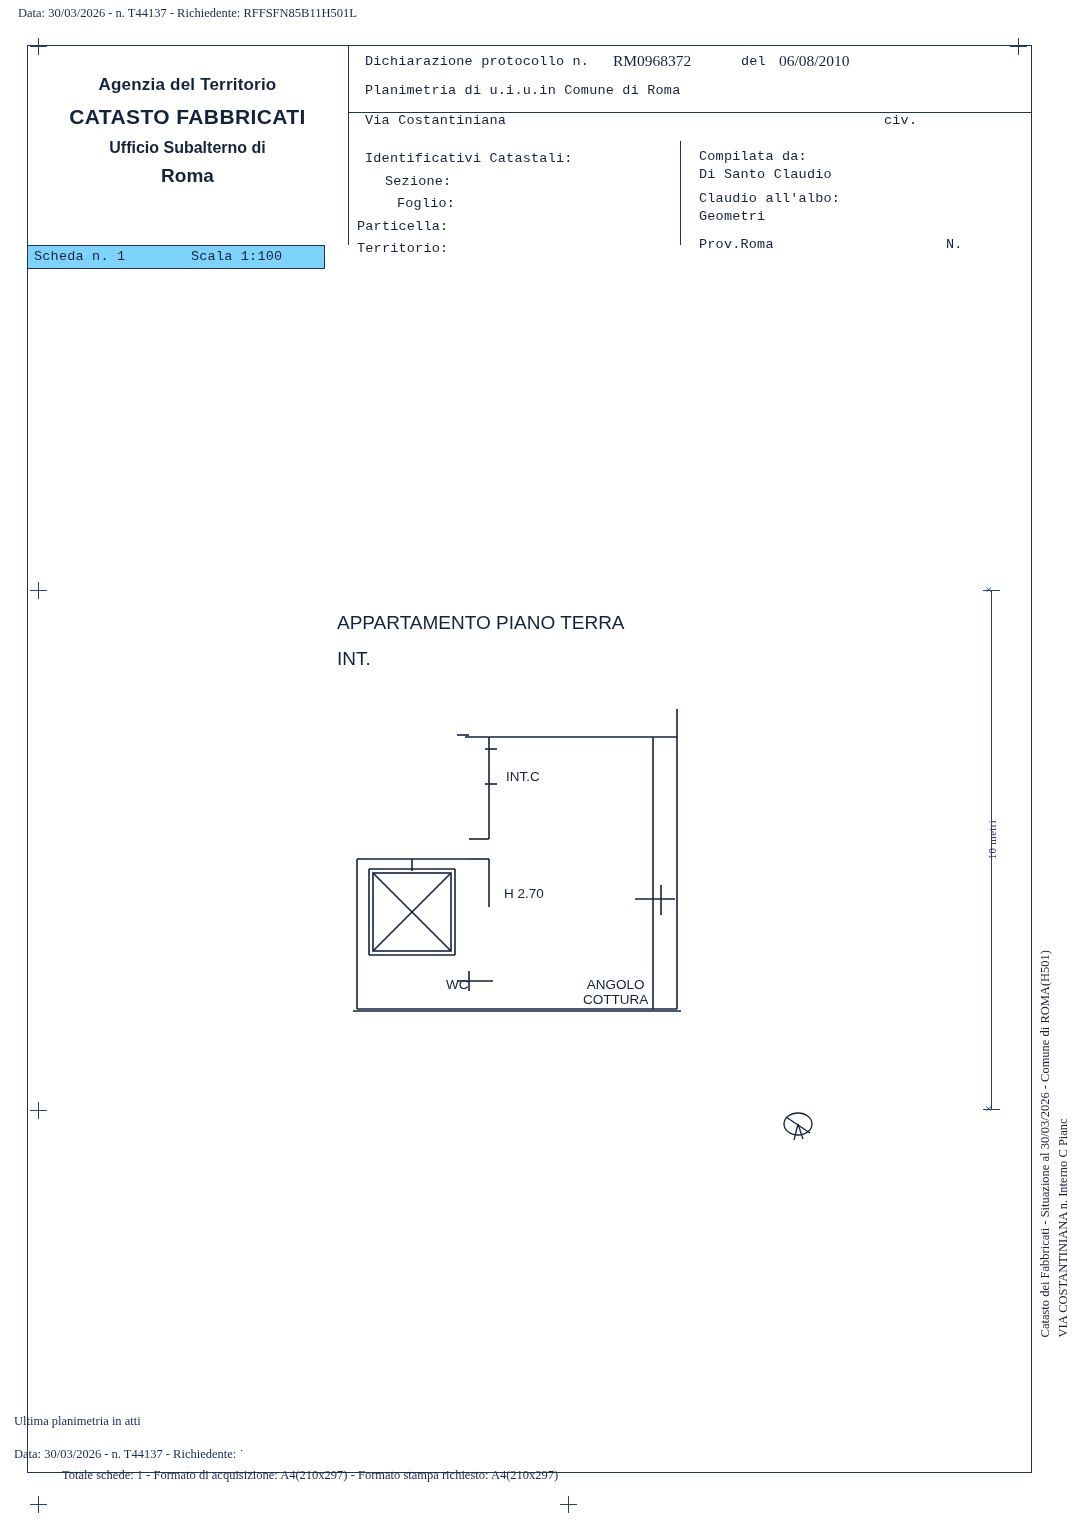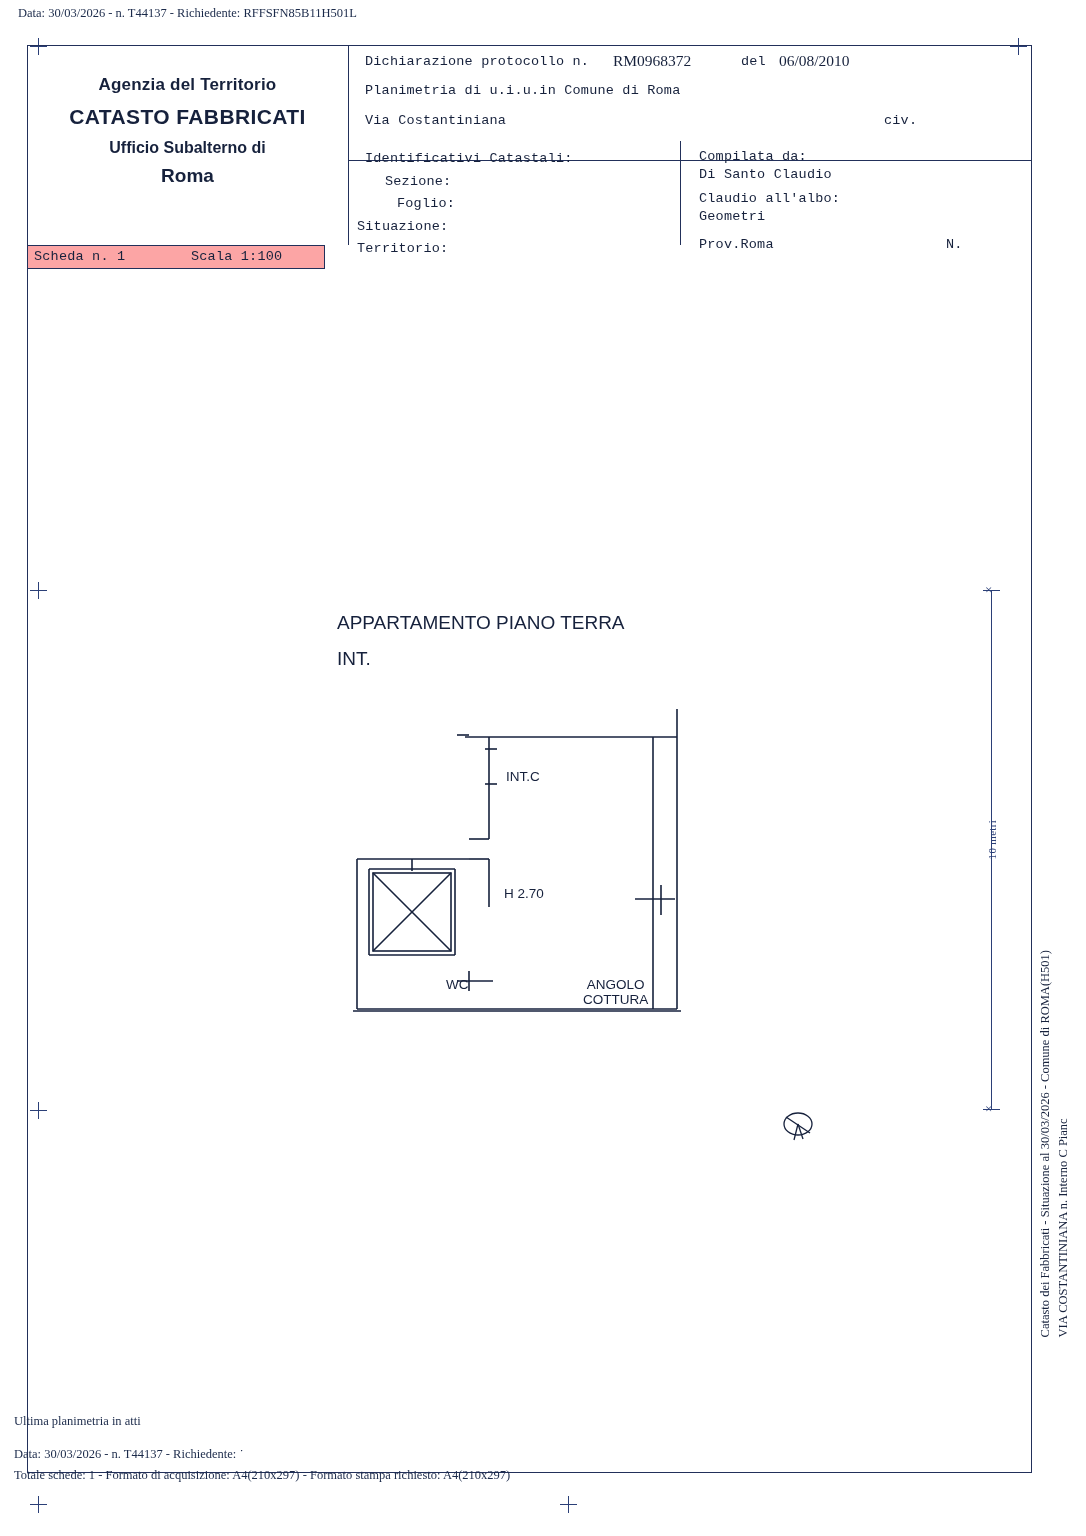--- a/index.html
+++ b/index.html
@@ -106,21 +106,21 @@
     position: absolute;
     left: 349px;
     top: 45px;
     width: 683px;
     height: 200px;
     box-sizing: border-box;
   }
   .hdr-right .topband {
     position: absolute;
     left: 0; top: 0; right: 0;
-    height: 116px;
+    height: 68px;
     border-bottom: 1px solid #22305a;
     box-sizing: border-box;
   }
   .mono {
     font-family: "Liberation Mono", monospace;
     font-size: 13.5px;
     color: #16213c;
     letter-spacing: .2px;
   }
   .serif-val {
@@ -166,21 +166,21 @@
   
   .scheda {
     position: absolute;
     left: 27px;
     top: 245px;
     width: 298px;
     height: 24px;
     border: 1px solid #22305a;
     border-top: 1px solid #22305a;
     box-sizing: border-box;
-    background: #fca5a5;
+    background: #7dd3fc;
   }
   .scheda .s1 { position: absolute; left: 6px; top: 3px; }
   .scheda .s2 { position: absolute; left: 163px; top: 3px; }
 
   
   .draw-area {
     position: absolute;
     left: 27px;
     top: 269px;
     width: 1005px;
@@ -274,21 +274,21 @@
   .foot {
     position: absolute;
     left: 14px;
     font-family: "Liberation Serif", serif;
     font-size: 12.5px;
     color: #1b2a4a;
     white-space: nowrap;
   }
   .foot.f1 { top: 1414px; }
   .foot.f2 { top: 1447px; }
-  .foot.f3 { top: 1468px; }
+  .foot.f3 { top: 1468px; margin-left: 48px; }
 </style>
 </head>
 <body>
 
 <div class="page">
 
   <div class="top-req">Data: 30/03/2026 - n. T44137 - Richiedente: RFFSFN85B11H501L</div>
 
   <div class="reg" style="left:30px; top:38px; width:17px; height:17px;">
       <div class="h"></div>
@@ -332,21 +332,21 @@
       <div class="serif-val r-date">06/08/2010</div>
       <div class="mono r-l2">Planimetria di u.i.u.in Comune di Roma</div>
       <div class="mono r-l3">Via Costantiniana</div>
       <div class="mono r-civ">civ.</div>
     </div>
 
     <div class="botleft">
       <div class="mono id-title">Identificativi Catastali:</div>
       <div class="mono id-sez">Sezione:</div>
       <div class="mono id-fog">Foglio:</div>
-      <div class="mono id-part">Situazione:</div>
+      <div class="mono id-part">Particella:</div>
       <div class="mono id-sub">Territorio:</div>
     </div>
 
     <div class="botright">
       <div class="mono c-lab1">Compilata da:</div>
       <div class="mono c-val1">Di Santo Claudio</div>
       <div class="mono c-lab2">Claudio all'albo:</div>
       <div class="mono c-val2">Geometri</div>
       <div class="mono c-prov"><span>Prov.</span><span>Roma</span></div>
       <div class="mono c-n">N.</div>

